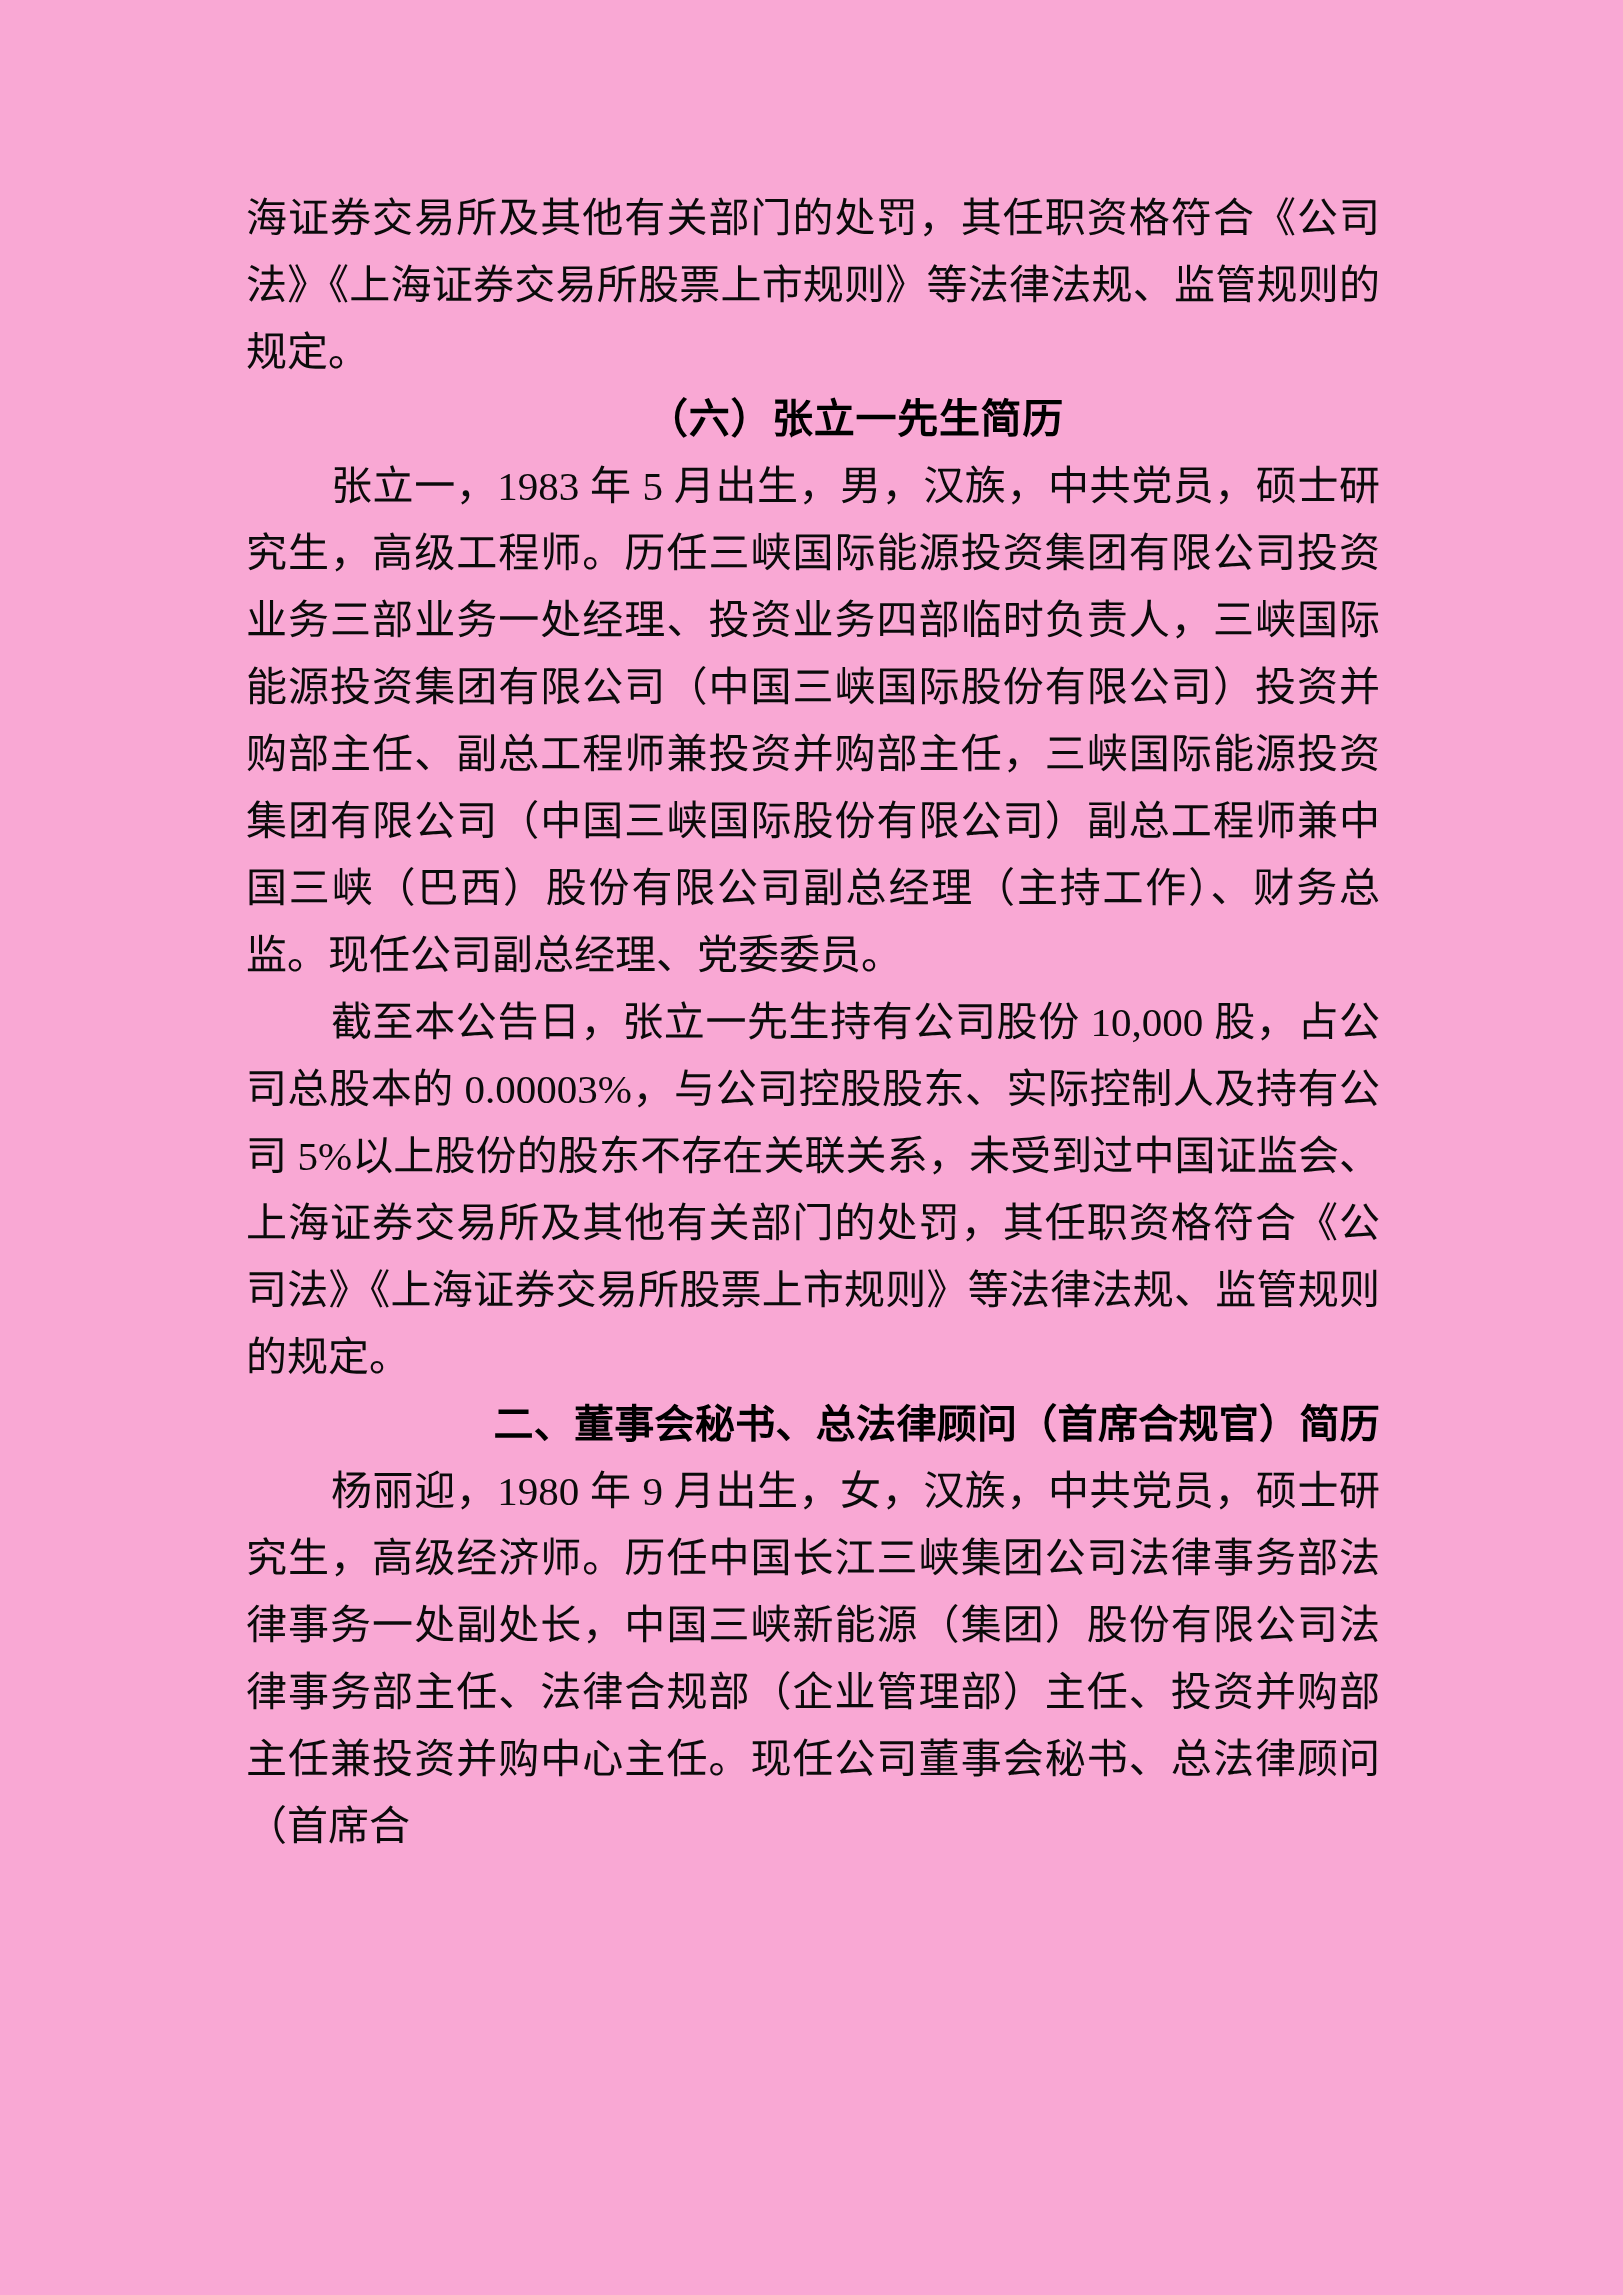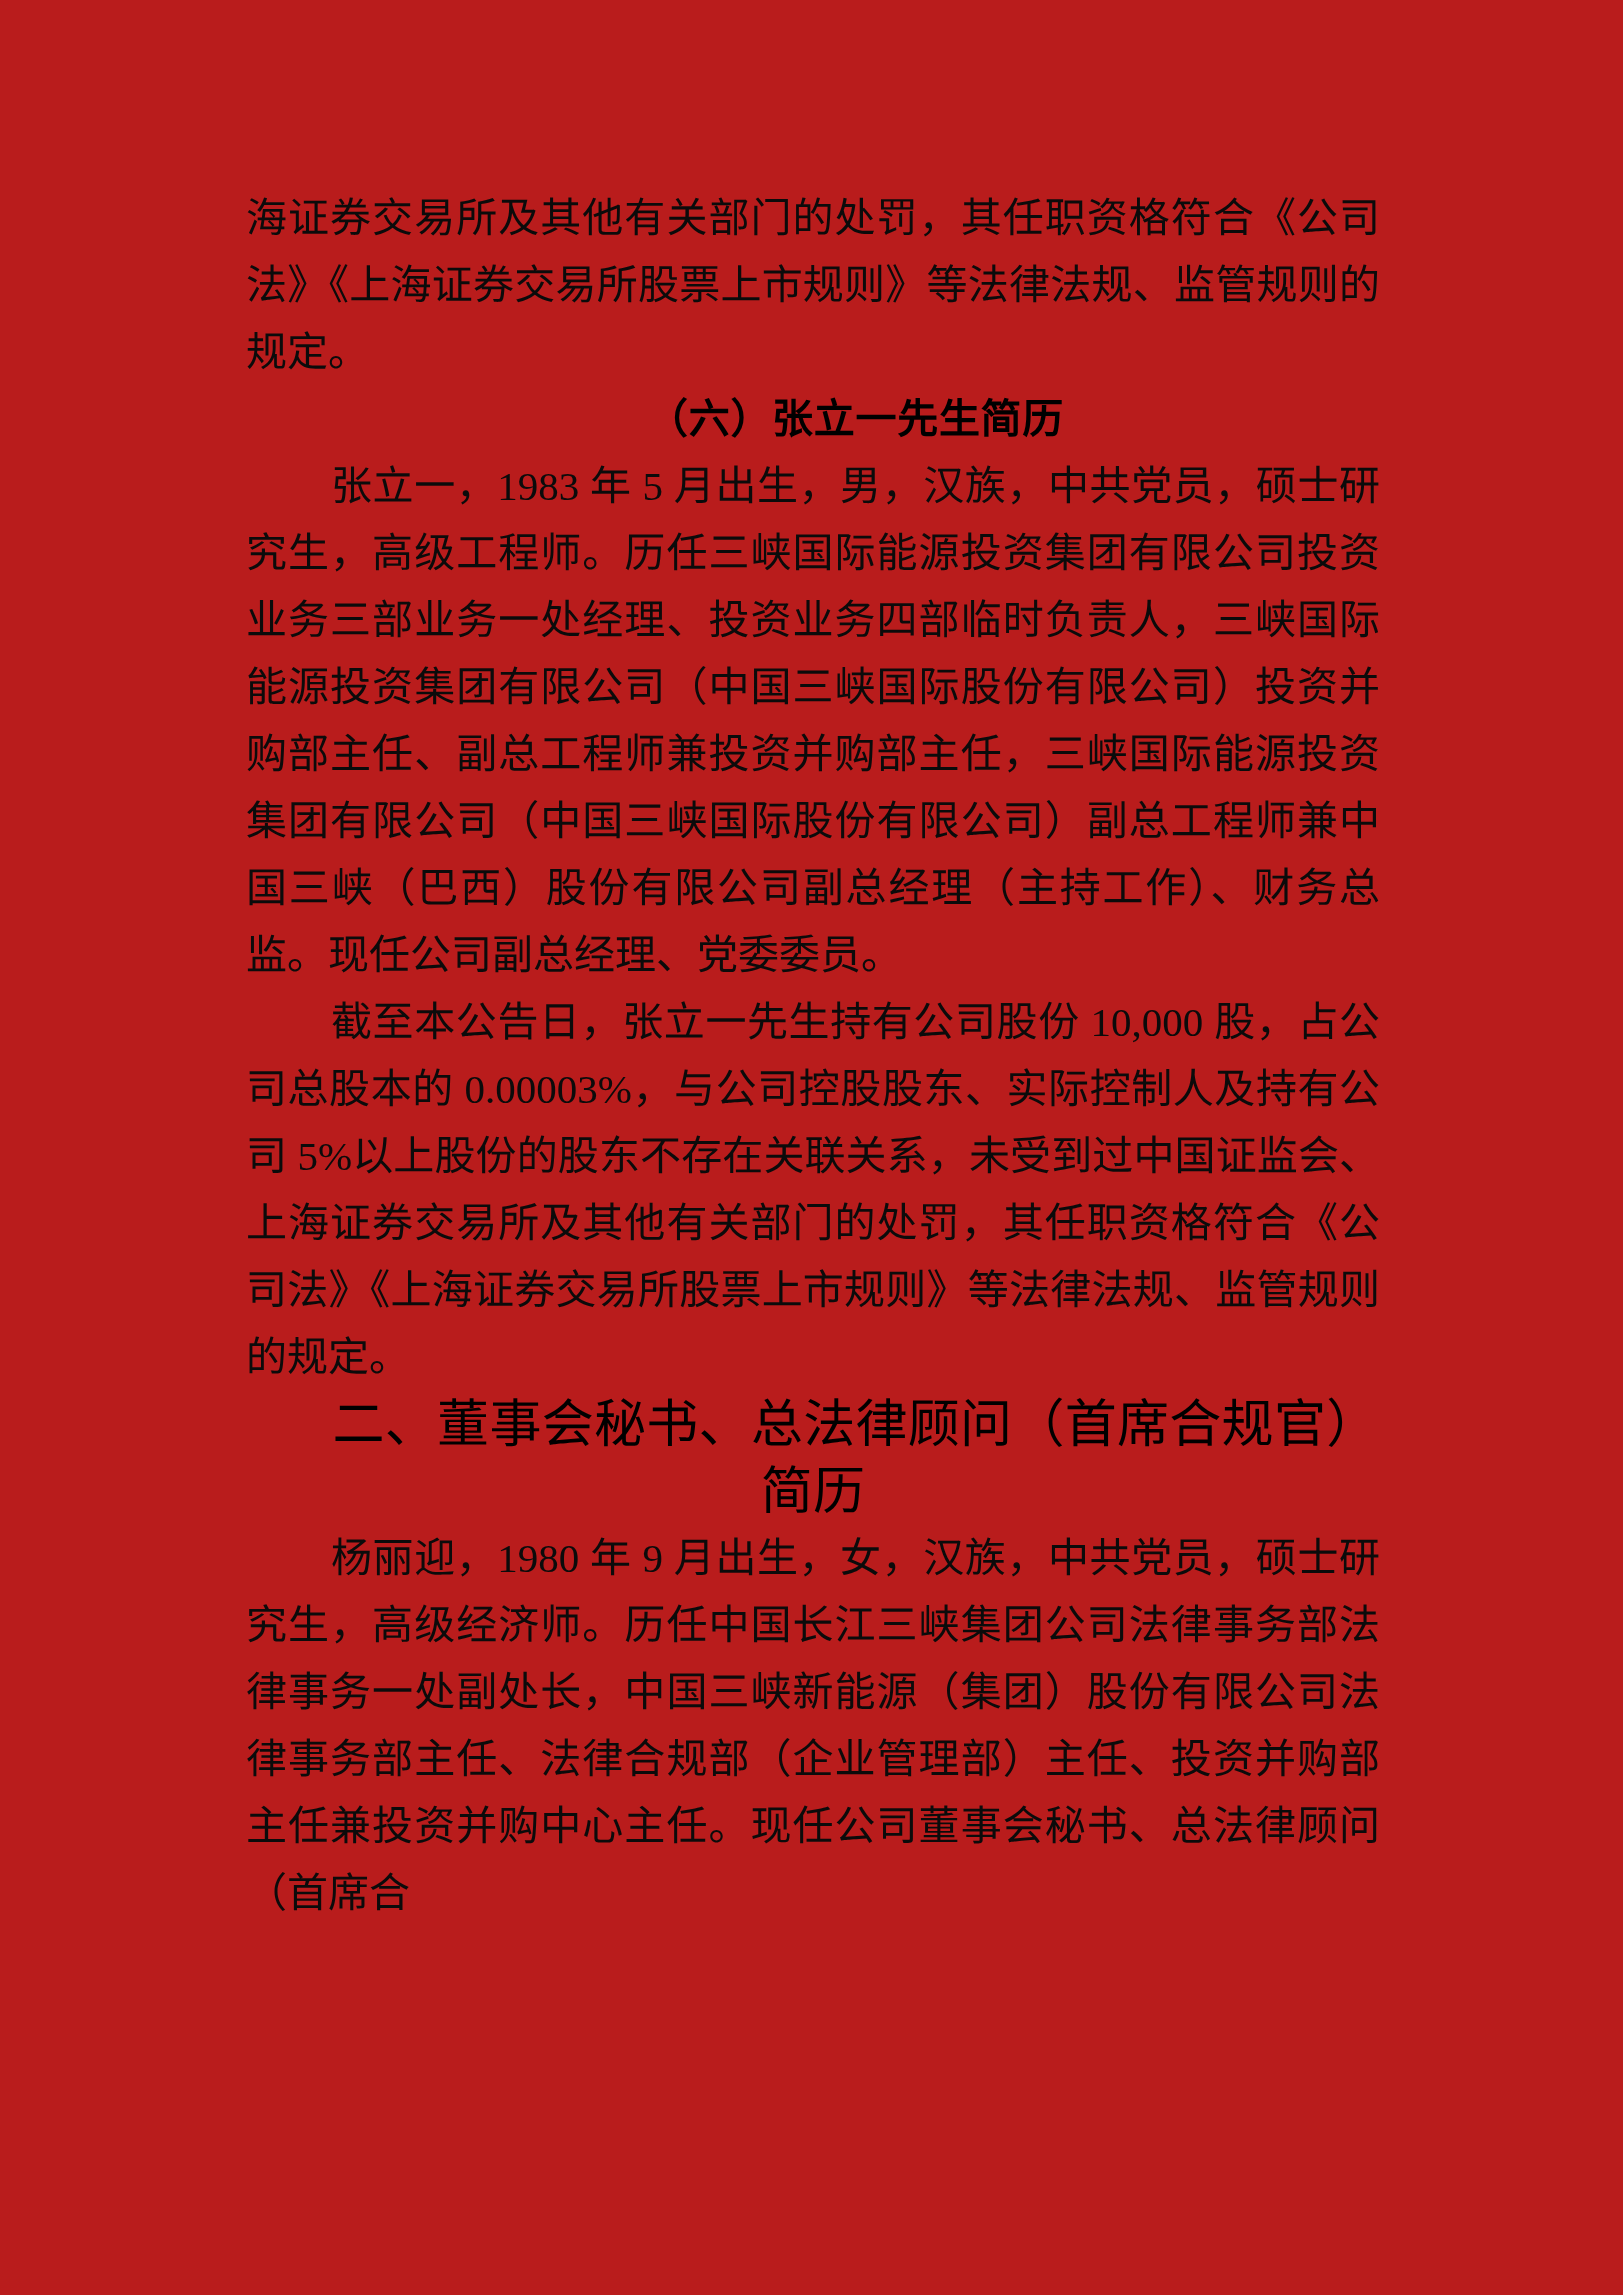--- a/index.html
+++ b/index.html
@@ -6,21 +6,21 @@
   html, body {
     margin: 0;
     padding: 0;
     background: #ffffff;
   }
 
   .page {
     position: relative;
     width: 1623px;
     height: 2295px;
-    background: #b91c1c;
+    background: #f9a8d4;
     box-sizing: border-box;
     overflow: hidden;
   }
 
   
   .text-column {
     position: absolute;
     left: 246px;
     top: 185px;
     width: 1134px;
@@ -59,26 +59,26 @@
     color: #000000;
     text-indent: 85px;
     text-align: center;
     letter-spacing: 0.7px;
   }
 
   
   p.major-heading {
     margin: 0;
     font-family: "Liberation Sans", "DejaVu Sans", sans-serif;
-    font-weight: 400;
-    font-size: 52px;
+    font-weight: 700;
+    font-size: 40px;
     line-height: 67px;
     color: #000000;
     text-indent: 85px;
-    text-align: center;
+    text-align: right;
     letter-spacing: 0.3px;
   }
 </style>
 </head>
 <body>
 
 <div class="page">
 
   <div class="text-column">
 

